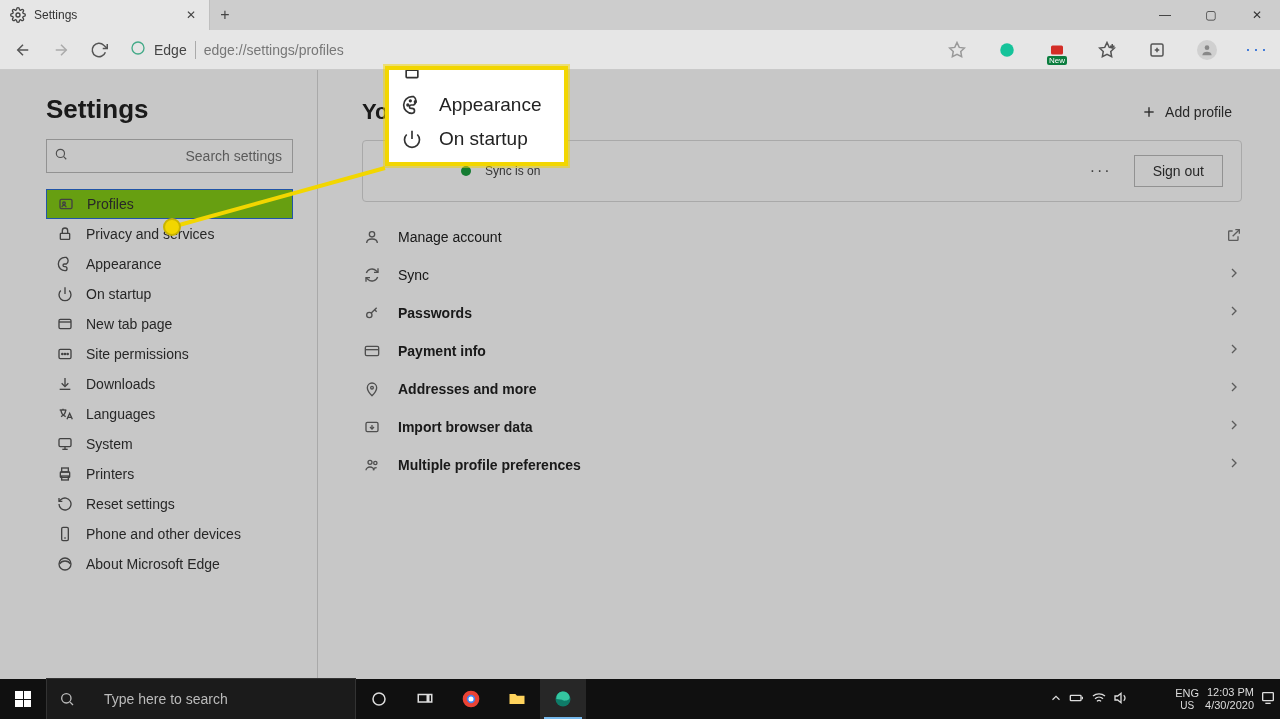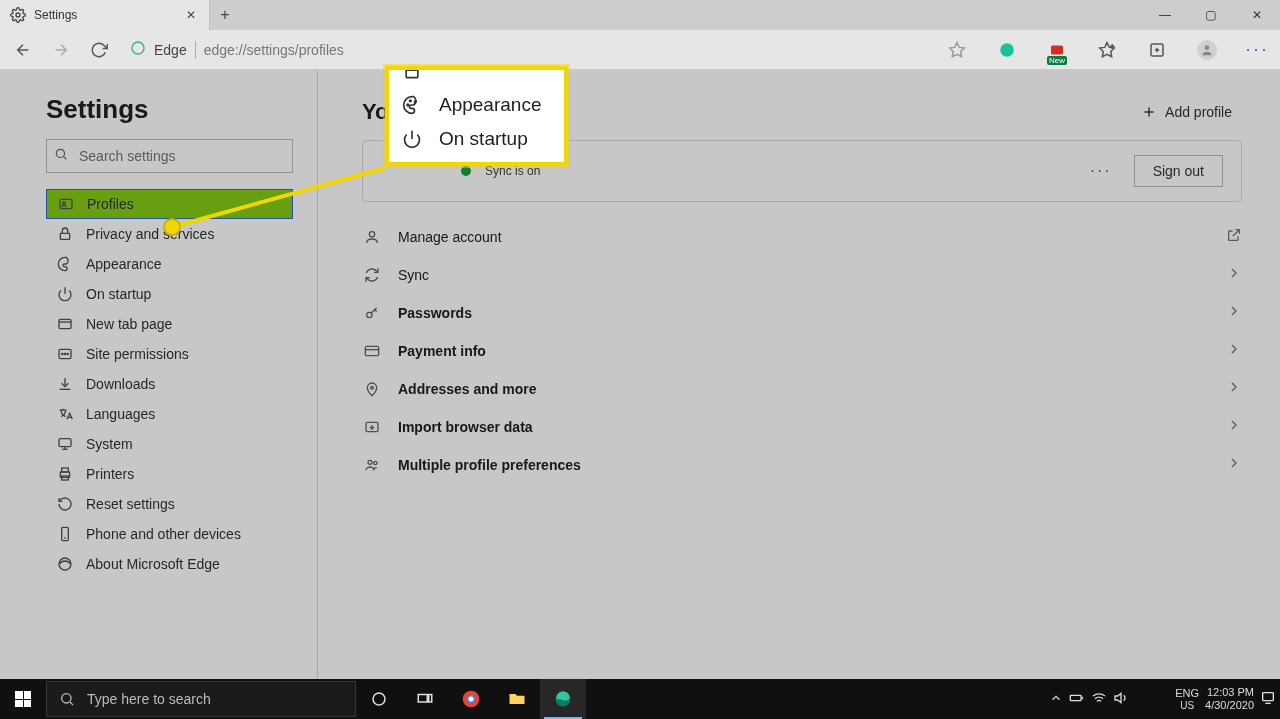--- a/index.html
+++ b/index.html
@@ -24,21 +24,21 @@
   .tright { display:flex; align-items:center; gap:16px; }
   .tright .tbtn { width:34px; }
   .badge-new { position:absolute; font-size:8px; background:#0a7d3e; color:#fff; padding:0 2px; border-radius:2px; bottom:2px; left:50%; transform:translateX(-50%); }
   .avatar-btn { position:relative; }
   .avatar-circle-small { width:20px; height:20px; border-radius:50%; background:#d0d0d0; display:flex; align-items:center; justify-content:center; color:#888; }
   
   .content { position: relative; display:flex; height: calc(719px - 30px - 40px - 40px); background:#fff; }
   .sidebar { width: 318px; border-right: 1px solid #d9d9d9; padding: 24px 0 0 0; }
   .sidebar h1 { font-size: 26px; font-weight:600; color:#222; padding: 0 0 14px 46px; }
   .search-wrap { margin: 0 24px 10px 46px; }
-  .search { width: 100%; height: 34px; border: 1px solid #bcbcbc; background:#fff; padding: 0 10px 0 32px; font-size:14px; color:#1d4ed8; outline:none; }
+  .search { width: 100%; height: 34px; border: 1px solid #bcbcbc; background:#fff; padding: 0 10px 0 32px; font-size:14px; color:#1d4ed8; outline:none;text-align:right; }
   .search-wrap { position:relative; }
   .search-icon { position:absolute; left:8px; top:50%; transform:translateY(-50%); color:#666; }
   .navlist { list-style:none; padding: 6px 24px 0 46px; }
   .navitem { display:flex; align-items:center; height:30px; gap:12px; font-size:14px; color:#333; cursor:pointer; padding:0 10px; }
   .navitem.active { border:1px solid #2b6cd6; background:#84cc16; }
   .navitem .nicon { width:18px; height:18px; display:flex; align-items:center; justify-content:center; color:#555; flex-shrink:0; }
   
   .main { flex:1; padding: 28px 38px 0 44px; position:relative; }
   .mainhead { display:flex; align-items:center; justify-content:space-between; }
   .mainhead h2 { font-size:22px; font-weight:600; color:#222; }
@@ -66,21 +66,21 @@
   .callout .crow.top { margin-top:-16px; }
   .callout .crow.bot { margin-bottom:-16px; }
   
   .callout-line { position:absolute; z-index:49; pointer-events:none; }
   .callout-dot { position:absolute; left:163px; top:218px; width:18px; height:18px; border-radius:50%; background:#f2d600; border:2px solid #c9b400; z-index:51; }
   
   .taskbar { position:absolute; bottom:0; left:0; right:0; height:40px; background:#101010; display:flex; align-items:center; color:#fff; z-index:60; }
   .start { width:46px; height:40px; display:flex; align-items:center; justify-content:center; }
   .winlogo { width:16px; height:16px; display:grid; grid-template-columns:1fr 1fr; grid-template-rows:1fr 1fr; gap:1px; }
   .winlogo div { background:#fff; }
-  .tsearch { flex: 0 0 310px; height:36px; background:#1b1b1b; border:1px solid #333; display:flex; align-items:center; gap:12px; padding:0 12px; font-size:14px; color:#bbb; }
+  .tsearch { flex: 0 0 310px; height:43px; background:#1b1b1b; border:1px solid #333; display:flex; align-items:center; gap:29px; padding:0 12px; font-size:14px; color:#bbb; }
   .ticons { display:flex; height:40px; }
   .ticon { width:46px; height:40px; display:flex; align-items:center; justify-content:center; position:relative; }
   .ticon.active { background:#272727; }
   .ticon.active::after { content:""; position:absolute; bottom:0; left:4px; right:4px; height:2px; background:#76b9ed; }
   .sys { margin-left:auto; display:flex; align-items:center; height:40px; gap:6px; padding-right:4px; font-size:11px; color:#ddd; }
   .sys .sgroup { display:flex; align-items:center; gap:8px;margin-left:40px; }
   .sys .clock { text-align:right; line-height:1.2; }
   
   svg.i14 { width:14px; height:14px; }
   svg.i16 { width:16px; height:16px; }

